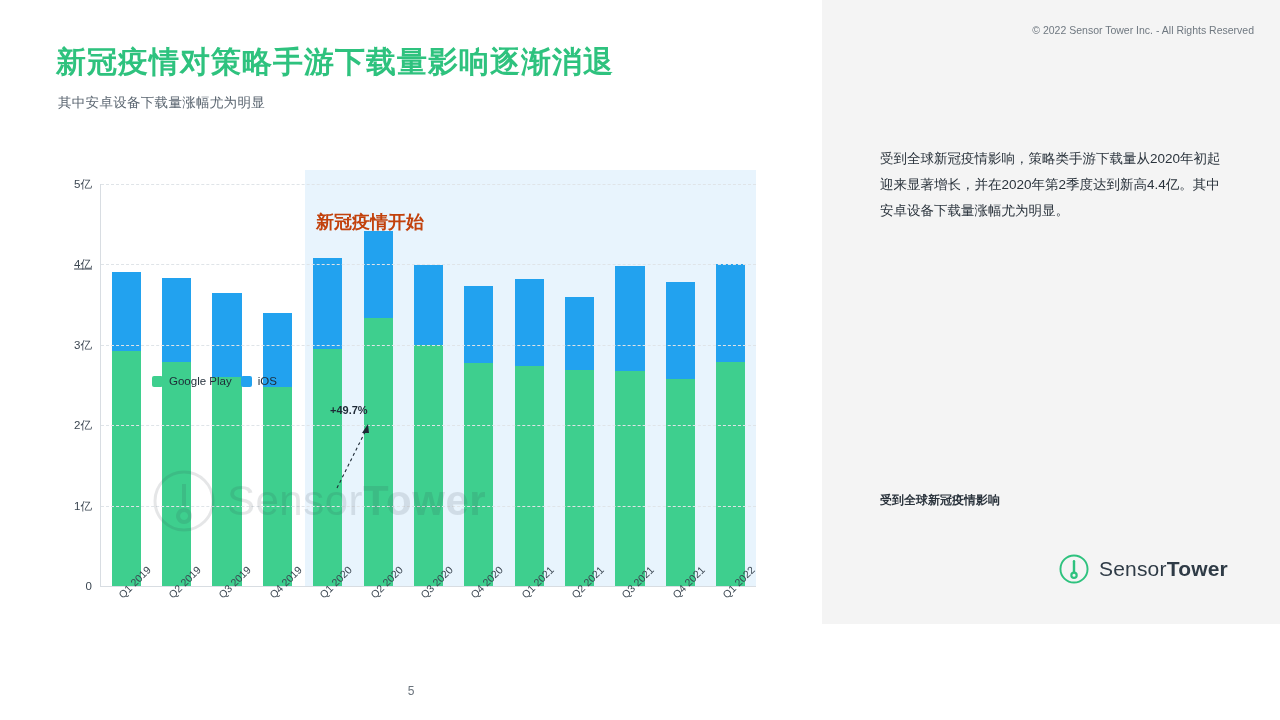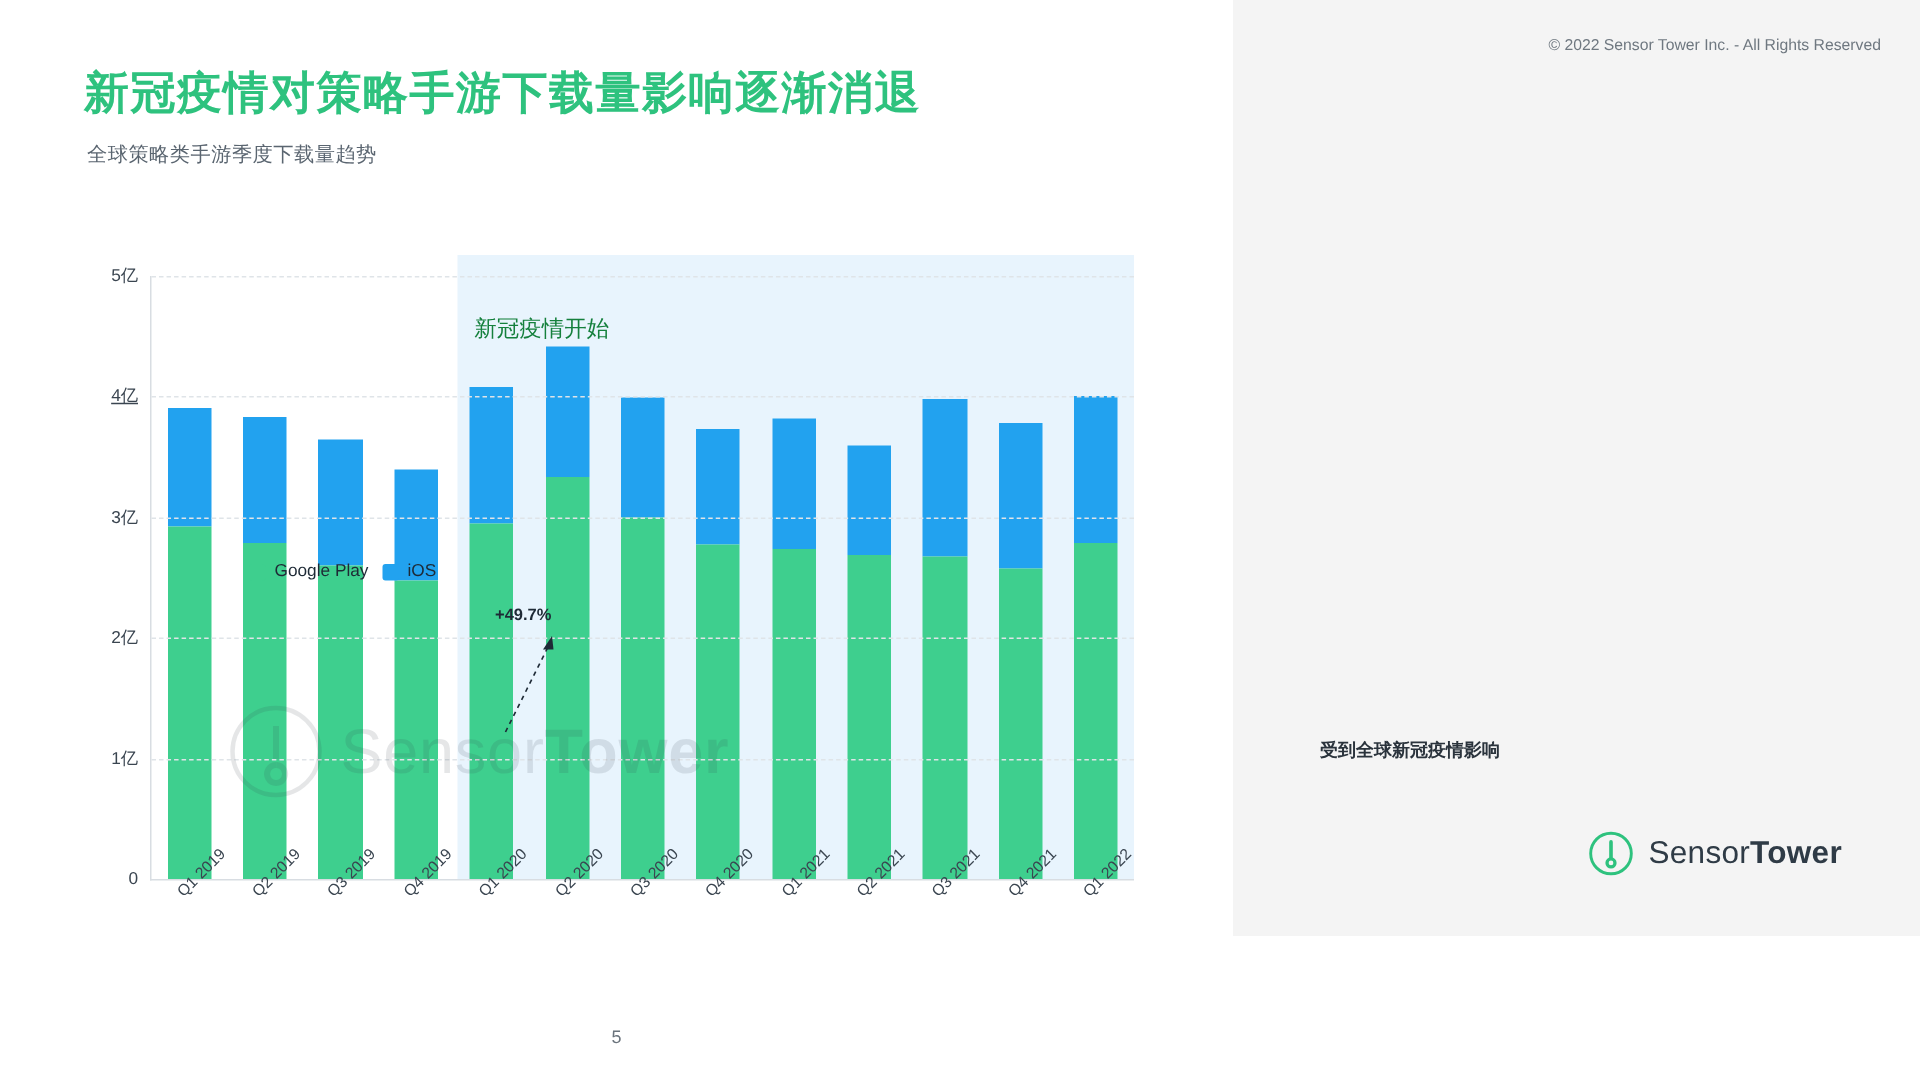--- a/index.html
+++ b/index.html
@@ -81,23 +81,23 @@
     white-space: nowrap;
   }
   .covid-band {
     position: absolute;
     top: -14px;
     bottom: 0;
     background: #e8f4fd;
   }
   .covid-label {
     position: absolute;
-    font-size: 15px;
-    font-weight: normal;
-    color: #15803d;
+    font-size: 18px;
+    font-weight: bold;
+    color: #c2410c;
     white-space: nowrap;
   }
   .bars {
     position: absolute;
     left: 0; right: 0; bottom: 0; top: 0;
   }
   .barcol {
     position: absolute;
     bottom: 0;
     display: flex;
@@ -113,21 +113,21 @@
     color: #3a4550;
     white-space: nowrap;
     transform-origin: left top;
     transform: rotate(-45deg);
     margin-top: 6px;
     margin-left: 4px;
   }
   
   .legend {
     position: absolute;
-    left: 108px;
+    left: 94px;
     top: 205px;
     display: flex;
     align-items: center;
     gap: 9px;
     font-size: 11.5px;
     color: #1e2a36;
   }
   .legend .sw {
     width: 11px; height: 11px; border-radius: 2px; display: inline-block;
   }
@@ -234,21 +234,21 @@
   }
   .brand-text b { font-weight: bold; }
 </style>
 </head>
 <body>
 
 <div class="page">
 
   <div class="left">
     <div class="title">新冠疫情对策略手游下载量影响逐渐消退</div>
-    <div class="subtitle">全球策略类手游季度下载量趋势</div>
+    <div class="subtitle">其中安卓设备下载量涨幅尤为明显</div>
 
     <div class="chart-wrap">
       <div class="plot" id="plot">
         <div class="covid-band" id="covid-band" style="left: 204.119px; width: 450.881px;"></div>
         <div class="bars" id="bars">
             <div class="barcol" style="left: 10.5808px; width: 29.2231px; height: 402px;">
               <div class="seg-ios" style="height: 79.596px;"></div>
               <div class="seg-gp" style="height: 234.768px;"></div>
               <div class="xtick">Q1 2019</div>
             </div>
@@ -355,20 +355,21 @@
           <span>Sensor</span><b>Tower</b>
         </div>
       </div>
     </div>
 
     <div class="pagenum">5</div>
   </div>
 
   <div class="right">
     <div class="copyright">© 2022 Sensor Tower Inc. - All Rights Reserved</div>
+    <div class="para para1">受到全球新冠疫情影响，策略类手游下载量从2020年初起迎来显著增长，并在2020年第2季度达到新高4.4亿。其中安卓设备下载量涨幅尤为明显。</div>
     <div class="note-title">受到全球新冠疫情影响</div>
     <div class="brand">
       <svg width="30" height="30" viewBox="0 0 62 62">
         <circle cx="31" cy="31" r="28" fill="none" stroke="#2ec27e" stroke-width="4"></circle>
         <path d="M31 15 v21" stroke="#2ec27e" stroke-width="5" fill="none" stroke-linecap="round"></path>
         <circle cx="31" cy="44" r="5.5" fill="none" stroke="#2ec27e" stroke-width="4.5"></circle>
       </svg>
       <div class="brand-text">
         <span>Sensor</span><b>Tower</b>
       </div>

